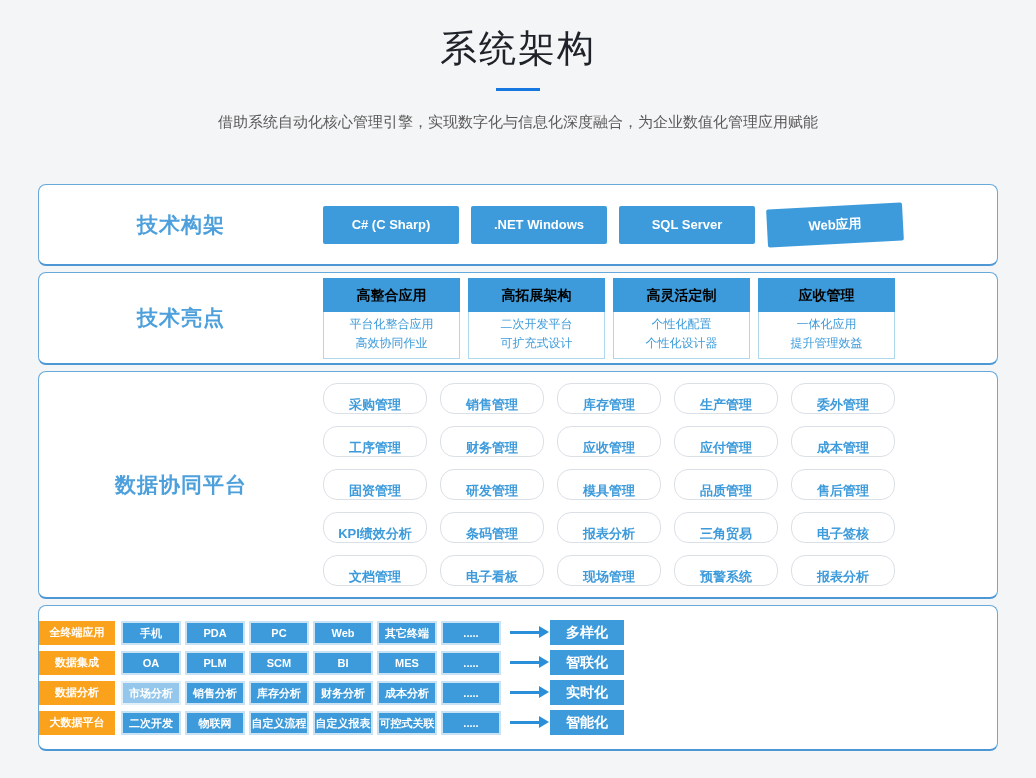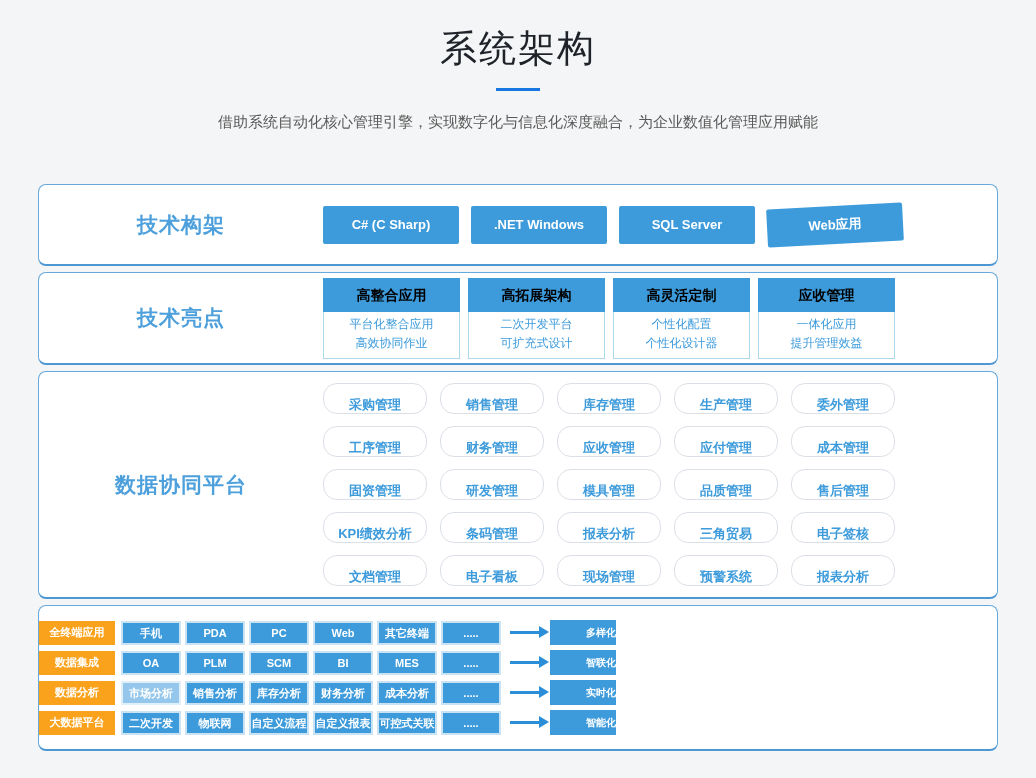--- a/index.html
+++ b/index.html
@@ -70,22 +70,22 @@
     white-space: nowrap; padding: 0; line-height: 18px;
   }
   .btn-small.faded { opacity: .55; }
   .arrow { position: relative; width: 30px; height: 3px; background: #2a8ed8; margin: 0 10px 0 5px; }
   .arrow::after {
     content: ""; position: absolute; right: -9px; top: -5px;
     border-left: 10px solid #2a8ed8; border-top: 6.5px solid transparent;
     border-bottom: 6.5px solid transparent;
   }
   .btn-result {
-    width: 66px; height: 25px; background: #3d9bdb; border: none;
-    color: #fff; font-size: 10px; font-weight: bold; white-space: nowrap; text-align: right;
+    width: 74px; height: 25px; background: #3d9bdb; border: none;
+    color: #fff; font-size: 14px; font-weight: bold; white-space: nowrap;
   }
 </style>
 </head>
 <body>
 
 <div class="page">
 
   <div class="hdr">
     <h1>系统架构</h1>
     <div class="title-underline"></div>

